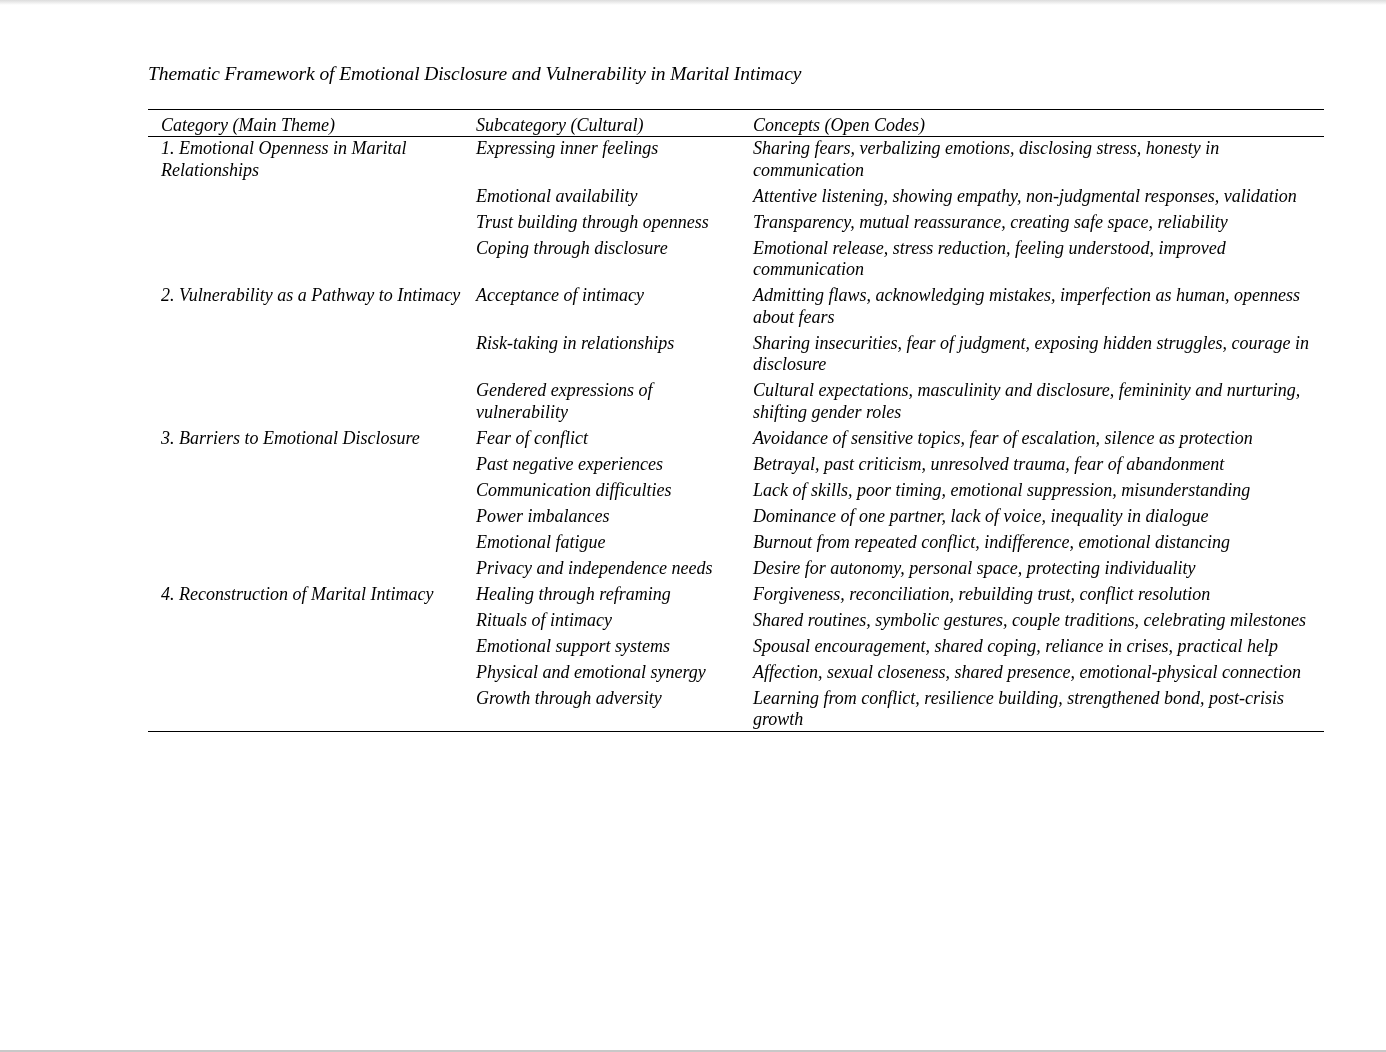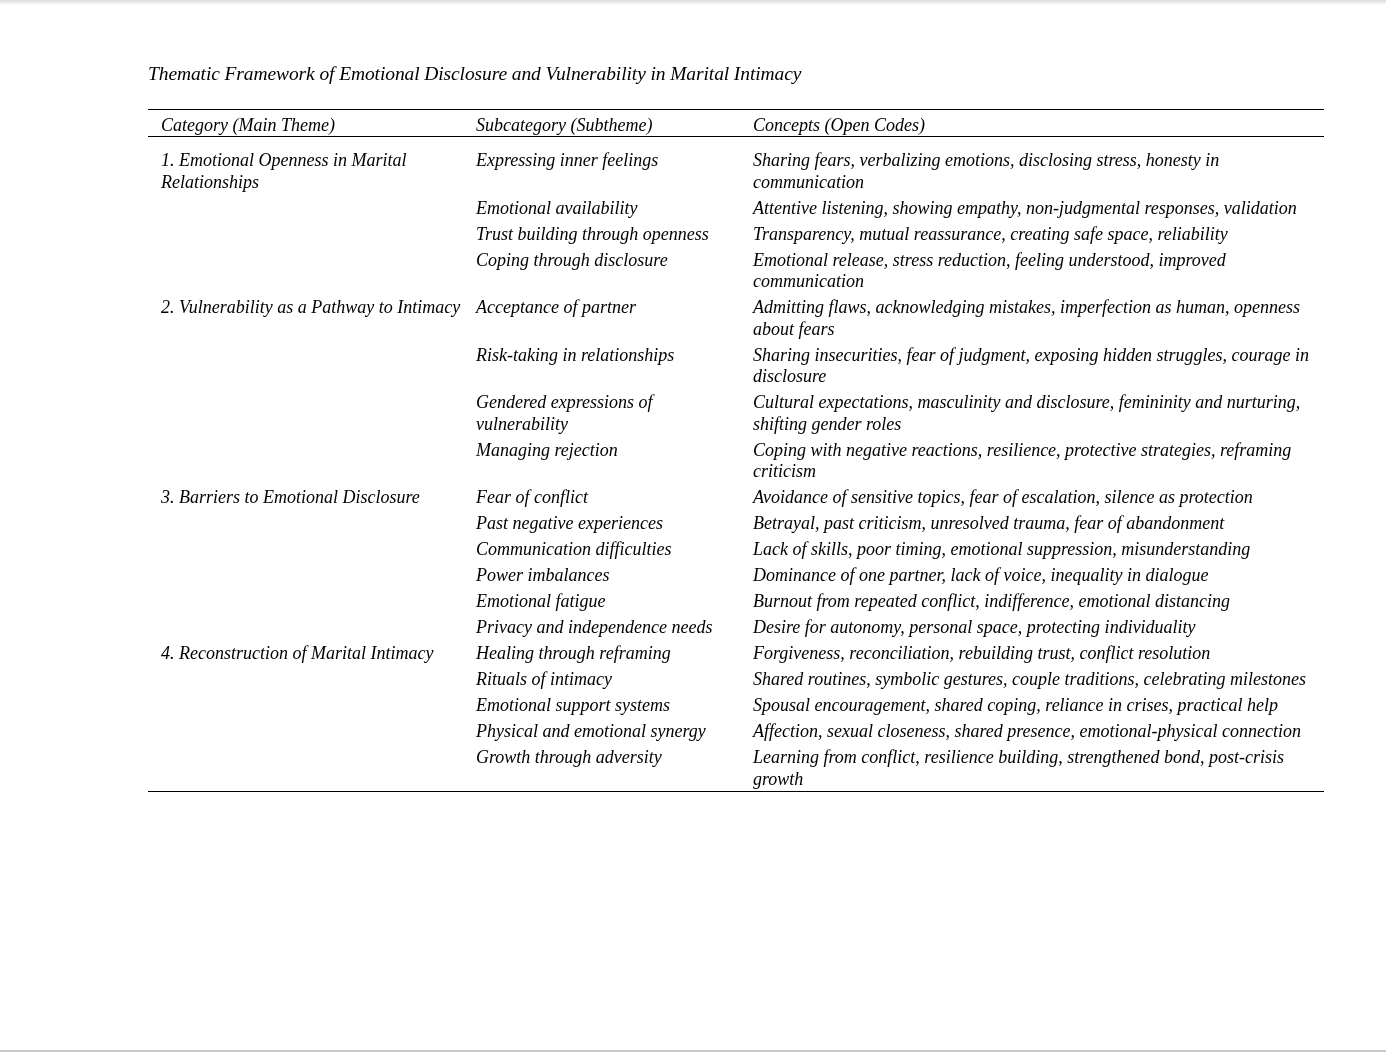--- a/index.html
+++ b/index.html
@@ -65,41 +65,41 @@
     line-height: 21px;
   }
   th.h1, td.cat { padding-left: 13px; }
   th.h2, td.sub { padding-left: 13px; }
   th.h3, td.con { padding-left: 13px; padding-right: 8px; }
   tbody td {
     vertical-align: top;
     padding-top: 4px;
     padding-bottom: 0.5px;
   }
-  tbody tr.first-row td { padding-top: 13px; }
+  tbody tr.first-row td { padding-top: 1px; }
   td.sub { padding-right: 4px; }
 </style>
 </head>
 <body>
 
 <div class="top-shade"></div>
 
 <div class="page">
   <p class="caption">Thematic Framework of Emotional Disclosure and Vulnerability in Marital Intimacy</p>
 
   <table>
     <colgroup>
       <col class="c1">
         <col class="c2">
         <col class="c3">
     </colgroup>
     <thead>
       <tr>
         <th class="h1">Category (Main Theme)</th>
-        <th class="h2">Subcategory (Subtheme)</th>
+        <th class="h2">Subcategory (Cultural)</th>
         <th class="h3">Concepts (Open Codes)</th>
       </tr>
     </thead>
     <tbody id="table-body">
         <tr class="first-row">
           <td class="cat">1. Emotional Openness in Marital Relationships</td>
           <td class="sub">Expressing inner feelings</td>
           <td class="con">Sharing fears, verbalizing emotions, disclosing stress, honesty in communication</td>
         </tr>
         <tr>
@@ -112,37 +112,32 @@
           <td class="sub">Trust building through openness</td>
           <td class="con">Transparency, mutual reassurance, creating safe space, reliability</td>
         </tr>
         <tr>
           <td class="cat"></td>
           <td class="sub">Coping through disclosure</td>
           <td class="con">Emotional release, stress reduction, feeling understood, improved communication</td>
         </tr>
         <tr>
           <td class="cat">2. Vulnerability as a Pathway to Intimacy</td>
-          <td class="sub">Acceptance of partner</td>
+          <td class="sub">Acceptance of intimacy</td>
           <td class="con">Admitting flaws, acknowledging mistakes, imperfection as human, openness about fears</td>
         </tr>
         <tr>
           <td class="cat"></td>
           <td class="sub">Risk-taking in relationships</td>
           <td class="con">Sharing insecurities, fear of judgment, exposing hidden struggles, courage in disclosure</td>
         </tr>
         <tr>
           <td class="cat"></td>
           <td class="sub">Gendered expressions of vulnerability</td>
           <td class="con">Cultural expectations, masculinity and disclosure, femininity and nurturing, shifting gender roles</td>
-        </tr>
-        <tr>
-          <td class="cat"></td>
-          <td class="sub">Managing rejection</td>
-          <td class="con">Coping with negative reactions, resilience, protective strategies, reframing criticism</td>
         </tr>
         <tr>
           <td class="cat">3. Barriers to Emotional Disclosure</td>
           <td class="sub">Fear of conflict</td>
           <td class="con">Avoidance of sensitive topics, fear of escalation, silence as protection</td>
         </tr>
         <tr>
           <td class="cat"></td>
           <td class="sub">Past negative experiences</td>
           <td class="con">Betrayal, past criticism, unresolved trauma, fear of abandonment</td>

